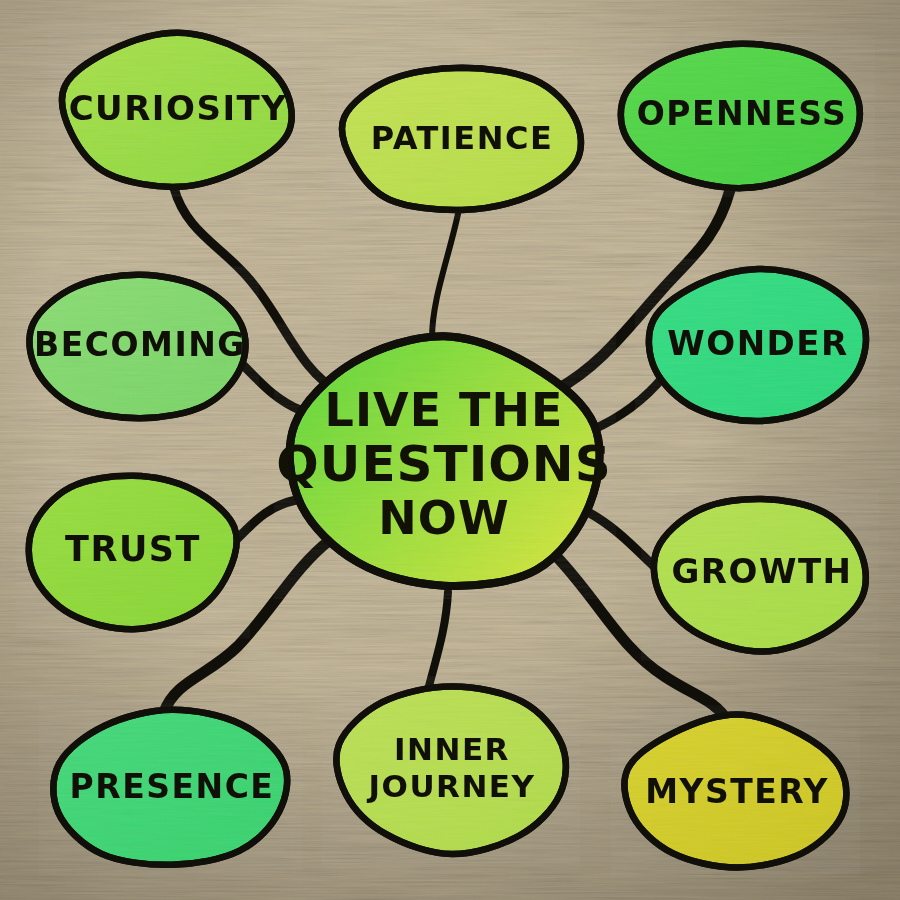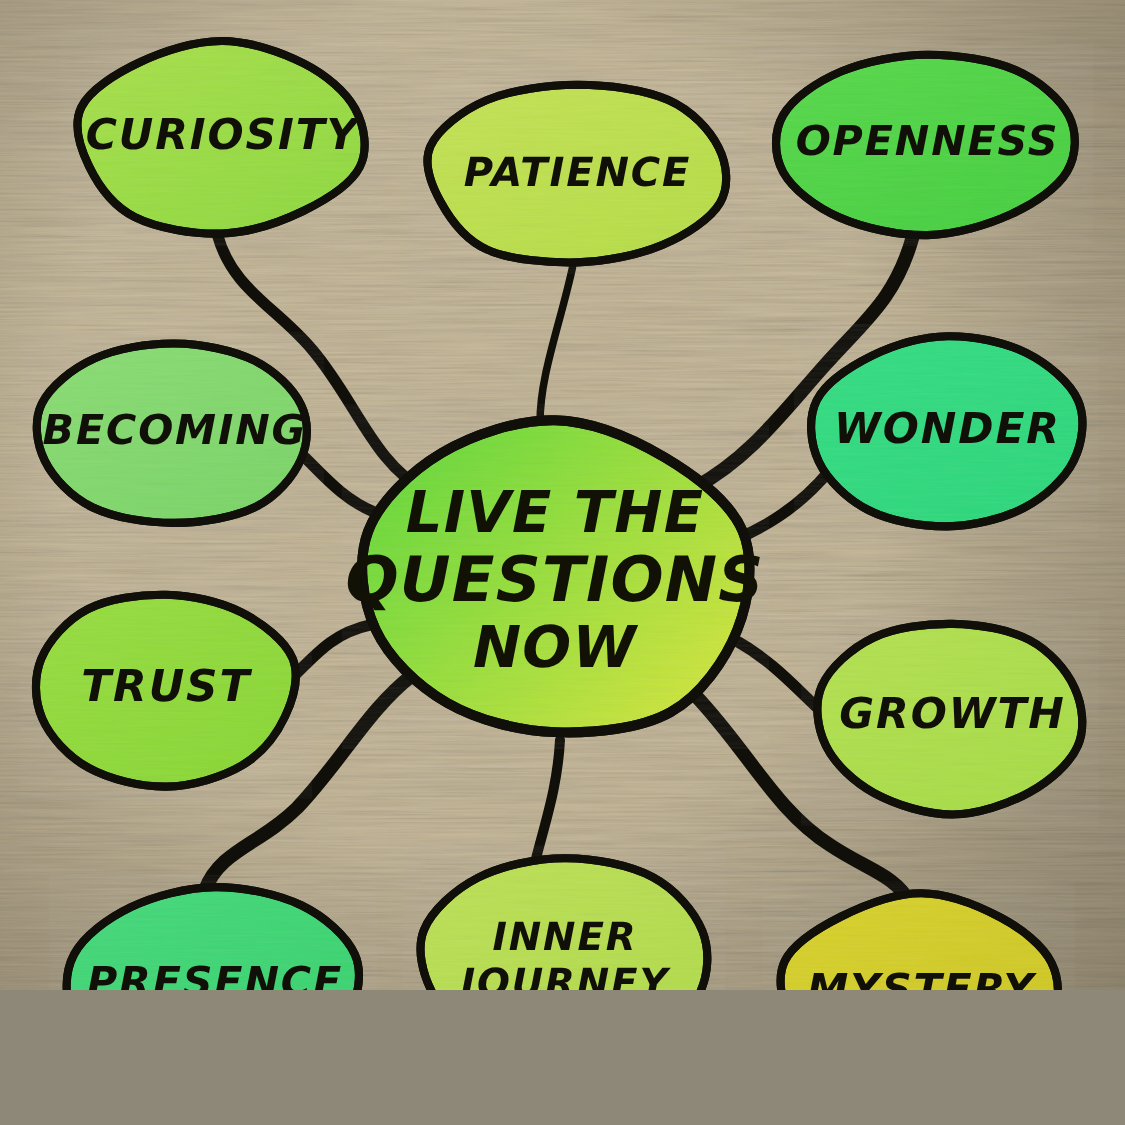--- a/index.html
+++ b/index.html
@@ -3,24 +3,23 @@
 <meta charset="utf-8">
 <style>
   html, body {
     margin: 0;
     padding: 0;
     background: #8d8878;
   }
   #stage {
     position: relative;
     width: 900px;
-    height: 792px;
+    height: 900px;
     overflow: hidden;
     font-family: "DejaVu Sans", sans-serif;
-    font-style: italic;
   }
   #stage svg.layer {
     position: absolute;
     top: 0; left: 0;
     width: 900px;
     height: 900px;
   }
   .node-label {
     font-family: "DejaVu Sans", sans-serif;
     font-weight: bold;

